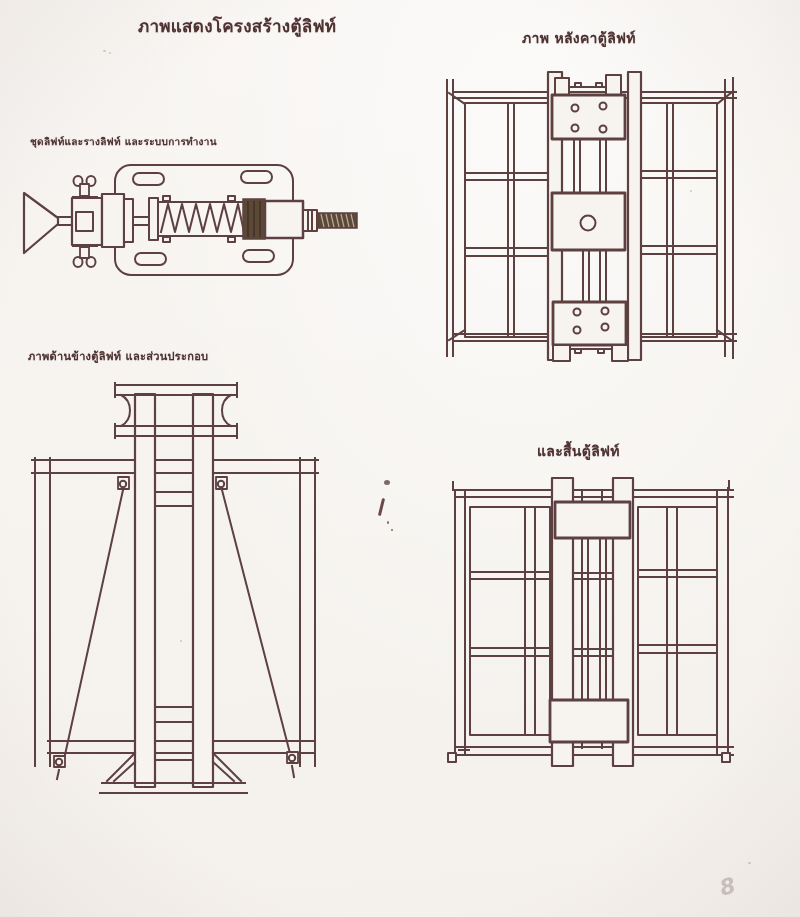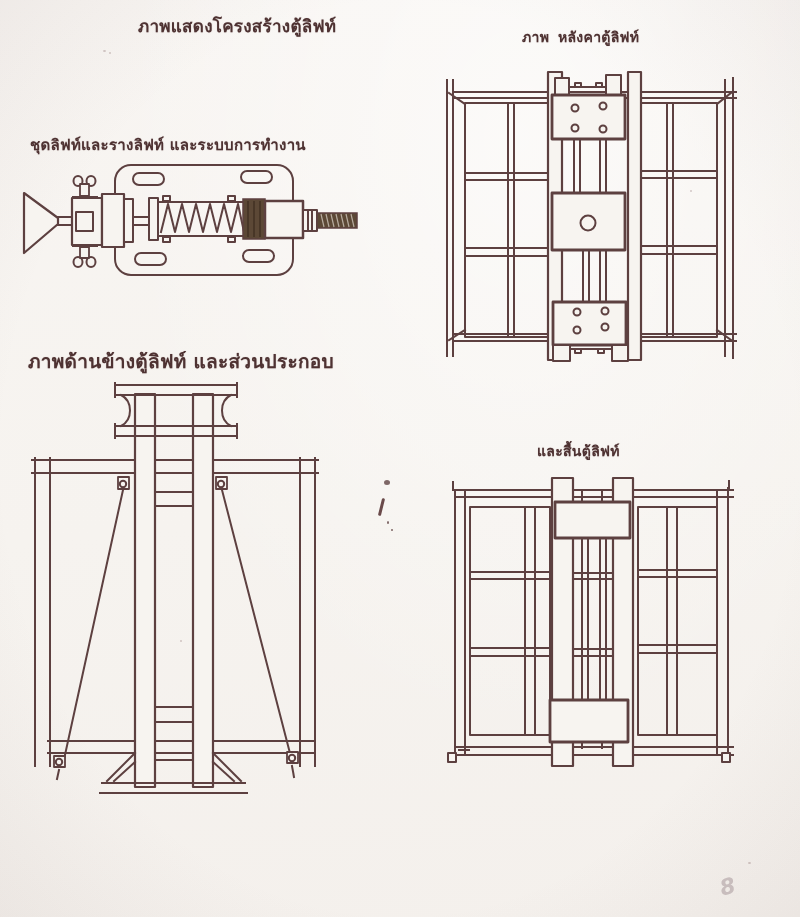--- a/index.html
+++ b/index.html
@@ -12,23 +12,23 @@
     background:
       radial-gradient(ellipse at 65% 15%, rgba(255,255,255,.55), rgba(255,255,255,0) 55%),
       radial-gradient(ellipse at 50% 50%, rgba(255,255,255,0) 70%, rgba(120,95,90,.07) 100%),
       linear-gradient(175deg,#f8f5f2 0%,#f6f3ef 55%,#f4f0ec 100%);
   }
   .lbl{
     position:absolute;color:#4e3232;font-weight:bold;line-height:1.25;white-space:nowrap;
     text-shadow:0 0 1px rgba(90,55,55,.35);letter-spacing:.3px;
   }
   .title{left:138px;top:16px;font-size:17px;}
-  .roof-lbl{left:522px;top:30px;font-size:14px;font-family:Liberation Mono, monospace;}
-  .mech-lbl{left:30px;top:136px;font-size:15px;}
-  .side-lbl{left:28px;top:350px;font-size:19px;}
+  .roof-lbl{left:522px;top:30px;font-size:14px;}
+  .mech-lbl{left:30px;top:136px;font-size:10px;}
+  .side-lbl{left:28px;top:350px;font-size:11px;}
   .floor-lbl{left:537px;top:443px;font-size:14px;}
   svg{position:absolute;overflow:visible;}
   #svg-mech{left:20px;top:158px;}
   #svg-roof{left:440px;top:60px;}
   #svg-side{left:30px;top:380px;}
   #svg-floor{left:445px;top:478px;}
   .ln{fill:none;stroke:var(--ink);stroke-width:2;stroke-linecap:square;stroke-linejoin:round;}
   .fillp{fill:var(--paper);stroke:var(--ink);stroke-linejoin:round;}
   .darkf{fill:var(--dark_fill);stroke:var(--ink);}
   .speck{position:absolute;border-radius:50%;background:rgba(95,68,68,.8);}

